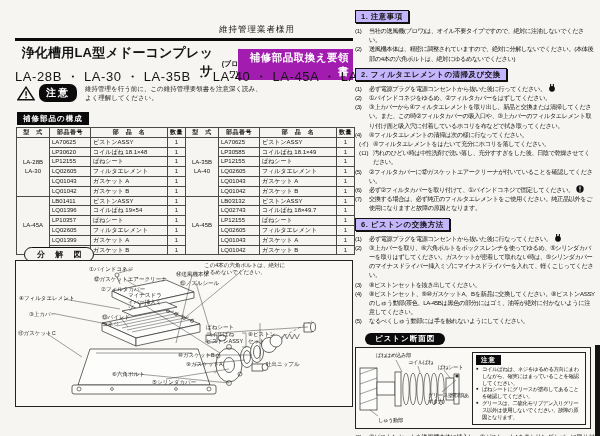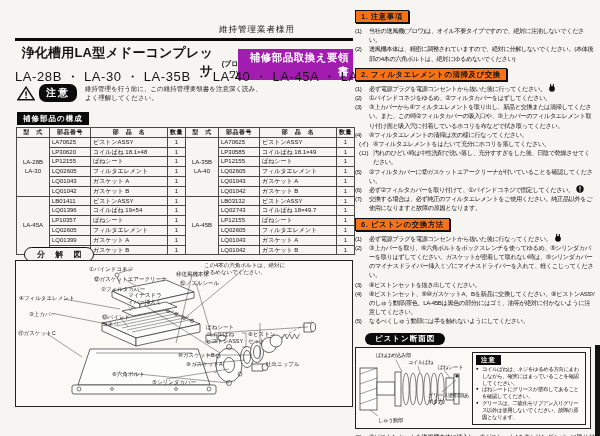--- a/index.html
+++ b/index.html
@@ -31,21 +31,21 @@
   .col-name { width:77px; }
   .col-qty { width:17px; text-align:center; }
   
   .pill-outline { position:absolute; left:24px; top:247px; border:1.6px solid #111; border-radius:8px; background:#f6f5f1; font-size:8px; font-weight:bold; letter-spacing:4px; padding:1px 8px 1px 12px; }
   .diagram-box { position:absolute; left:15px; top:260px; width:338px; height:147px; border:1px solid #222; background:#faf9f5; }
   .diagram-box svg { position:absolute; left:0; top:0; }
   .dlbl { position:absolute; font-size:5.5px; line-height:6.5px; white-space:nowrap; color:#1c1c1c; }
   .dlbl.wrap { white-space:normal; }
   
   .rcol { position:absolute; left:355px; top:10px; width:240px; font-size:6.2px; line-height:9.2px; letter-spacing:-0.4px; }
-  .sec-head { display:inline-block; border:1px solid #111; box-shadow:1px 1px 0 #111; background:#f97316; font-size:7.5px; font-weight:bold; padding:1px 5px; letter-spacing:0.5px; margin:0 0 3px; line-height:9px; }
+  .sec-head { display:inline-block; border:1px solid #111; box-shadow:1px 1px 0 #111; background:#c4b5fd; font-size:7.5px; font-weight:bold; padding:1px 5px; letter-spacing:0.5px; margin:0 0 3px; line-height:9px; }
   .sec { margin-bottom:5px; }
   .item { display:flex; }
   .item .lab { flex:0 0 14px; }
   .item .txt { flex:1; }
   .item.sub .lab { margin-left:4px; flex-basis:14px; }
   .inline-ic { display:inline-block; vertical-align:-1px; margin-left:2px; }
   
   .piston-pill { display:inline-block; background:#0b0b0b; color:#fff; border-radius:8px; font-size:7.5px; font-weight:bold; padding:1.5px 10px; letter-spacing:1px; margin:2px 0 2px 10px; }
   .piston-box { position:relative; width:236px; height:82px; border:1px solid #222; background:#faf9f5; margin-bottom:3px; }
   .plbl { position:absolute; font-size:5.3px; line-height:6px; white-space:nowrap; }

